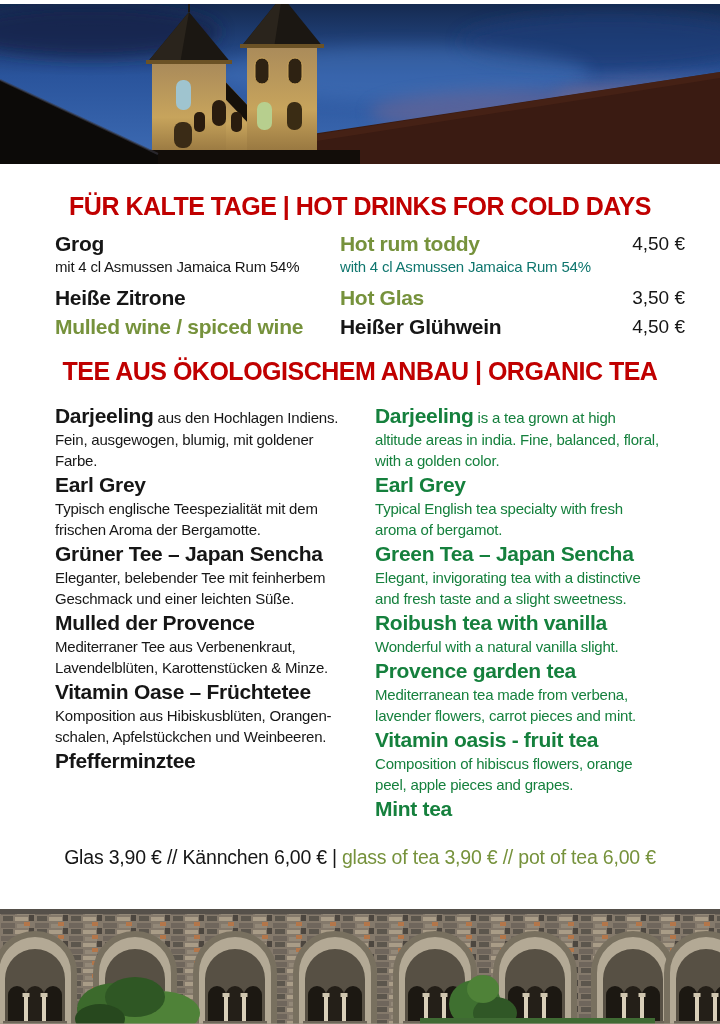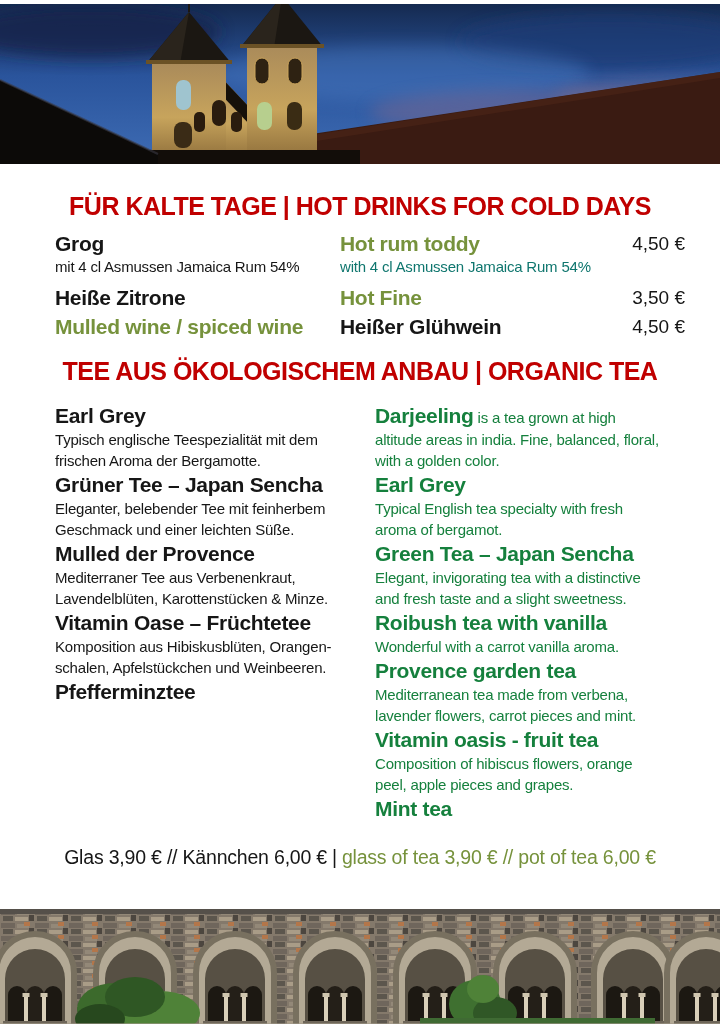--- a/index.html
+++ b/index.html
@@ -108,32 +108,35 @@
   <div class="drinks">
     <div class="d-name">Grog</div>
     <div class="d-name d-en">Hot rum toddy</div>
     <div class="d-price">4,50 €</div>
 
     <div class="d-sub">mit 4 cl Asmussen Jamaica Rum 54%</div>
     <div class="d-sub d-en">with 4 cl Asmussen Jamaica Rum 54%</div>
     <div></div>
 
     <div class="d-name d-row2">Heiße Zitrone</div>
-    <div class="d-name d-en d-row2">Hot Fine</div>
+    <div class="d-name d-en d-row2">Hot Glas</div>
     <div class="d-price d-row2">3,50 €</div>
 
     <div class="d-name d-en d-row2">Mulled wine / spiced wine</div>
     <div class="d-name d-row2">Heißer Glühwein</div>
     <div class="d-price d-row2">4,50 €</div>
   </div>
 
   <h2 class="section-heading" id="heading-tea">TEE AUS ÖKOLOGISCHEM ANBAU | ORGANIC TEA</h2>
 
   <div class="tea-cols">
     <div class="tea-col de">
+      <p class="t-para"><span class="t-name inline">Darjeeling</span><span class="t-desc inline"> aus den Hochlagen Indiens.
+Fein, ausgewogen, blumig, mit goldener
+Farbe.</span></p>
       <div>
         <span class="t-name">Earl Grey</span>
         <span class="t-desc">Typisch englische Teespezialität mit dem
 frischen Aroma der Bergamotte.</span>
       </div>
       <div>
         <span class="t-name">Grüner Tee – Japan Sencha</span>
         <span class="t-desc">Eleganter, belebender Tee mit feinherbem
 Geschmack und einer leichten Süße.</span>
       </div>
@@ -161,21 +164,21 @@
         <span class="t-desc">Typical English tea specialty with fresh
 aroma of bergamot.</span>
       </div>
       <div>
         <span class="t-name">Green Tea – Japan Sencha</span>
         <span class="t-desc">Elegant, invigorating tea with a distinctive
 and fresh taste and a slight sweetness.</span>
       </div>
       <div>
         <span class="t-name">Roibush tea with vanilla</span>
-        <span class="t-desc">Wonderful with a carrot vanilla aroma.</span>
+        <span class="t-desc">Wonderful with a natural vanilla slight.</span>
       </div>
       <div>
         <span class="t-name">Provence garden tea</span>
         <span class="t-desc">Mediterranean tea made from verbena,
 lavender flowers, carrot pieces and mint.</span>
       </div>
       <div>
         <span class="t-name">Vitamin oasis - fruit tea</span>
         <span class="t-desc">Composition of hibiscus flowers, orange
 peel, apple pieces and grapes.</span>

